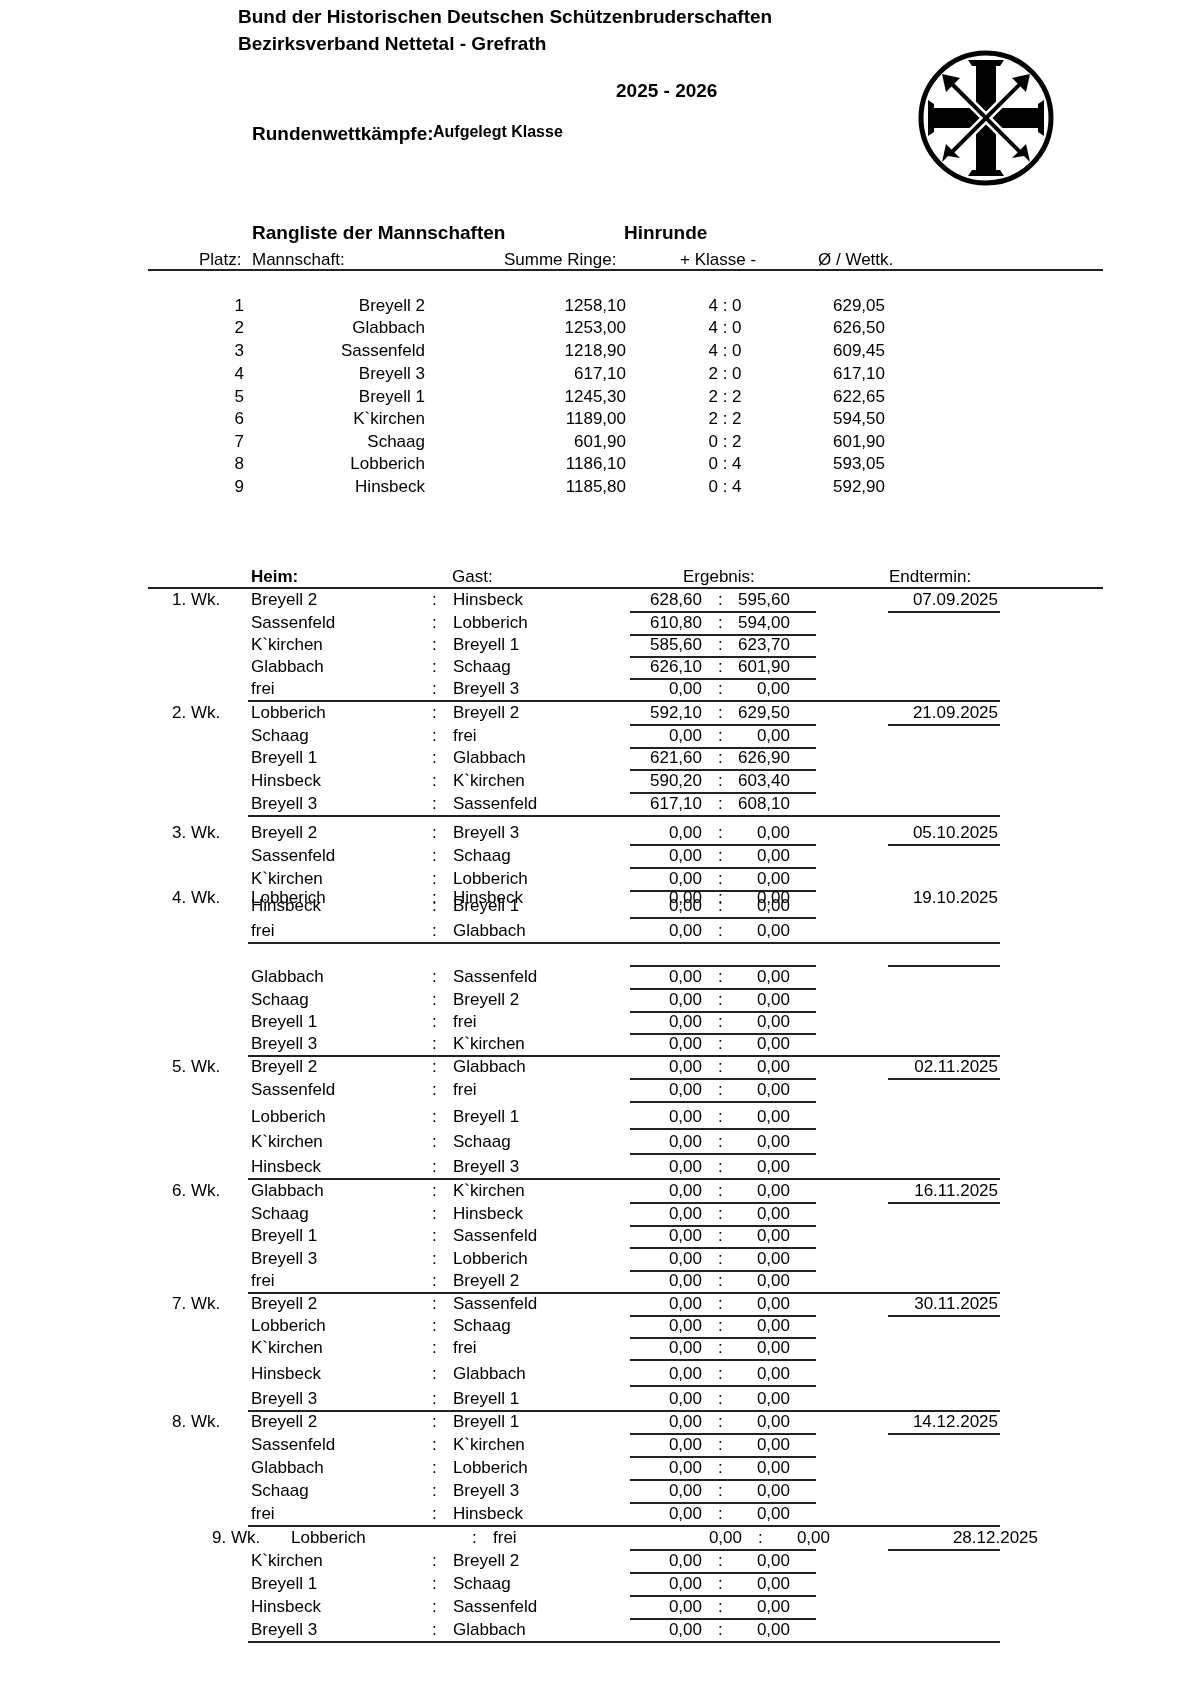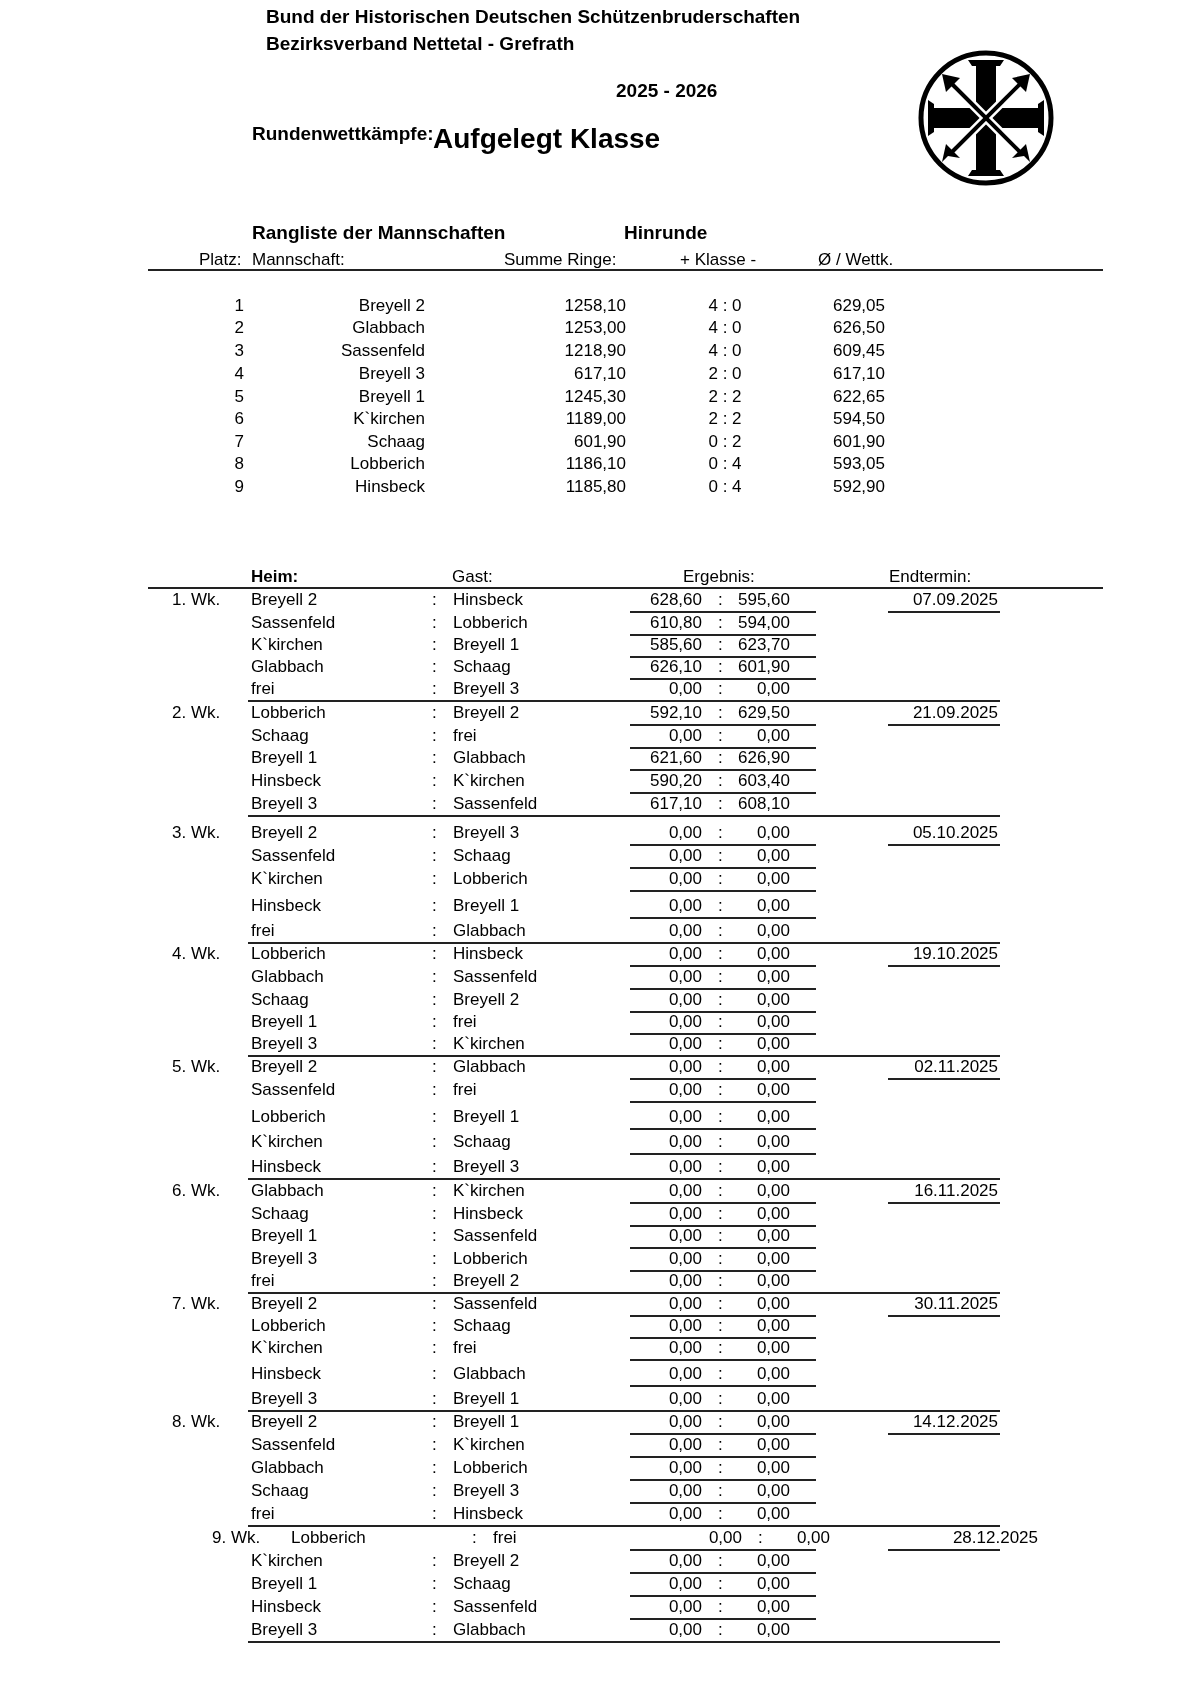--- a/index.html
+++ b/index.html
@@ -1,19 +1,19 @@
 <!DOCTYPE html>
 <html><head>
 <meta charset="utf-8">
 <style>
   html, body { margin: 0; padding: 0; background: #ffffff; }
   body { width: 1190px; height: 1683px; position: relative; font-family: "Liberation Sans", sans-serif; color: #000; overflow: hidden; }
   .abs { position: absolute; white-space: nowrap; }
   .b { font-weight: bold; }
-  .org { left: 266px; font-size: 19px; font-weight: bold; }
+  .org { left: 238px; font-size: 19px; font-weight: bold; }
   #logo { position: absolute; left: 916px; top: 48px; width: 140px; height: 140px; }
   .hline { position: absolute; height: 2px; background: #222; }
   .rank-row { position: absolute; left: 0; width: 1190px; height: 22px; font-size: 17px; }
   .rank-row span { position: absolute; }
   .c-place { left: 228px; width: 16px; text-align: right; }
   .c-team { left: 300px; width: 125px; text-align: right; }
   .c-sum { left: 520px; width: 106px; text-align: right; }
   .c-pts { left: 690px; width: 70px; text-align: center; }
   .c-avg { left: 790px; width: 95px; text-align: right; }
   .hdr { font-size: 17px; }
@@ -31,21 +31,21 @@
   .date-line { position: absolute; left: 888px; width: 112px; height: 1.5px; background: #222; }
   .week-line { position: absolute; left: 248px; width: 752px; height: 2px; background: #222; }
 </style>
 </head>
 <body>
 
 <div class="abs org" style="top:6px;">Bund der Historischen Deutschen Schützenbruderschaften</div>
 <div class="abs org" style="top:33px;">Bezirksverband Nettetal - Grefrath</div>
 <div class="abs b" style="left:252px; top:80px; font-size:19px;margin-top:43px;">Rundenwettkämpfe:</div>
 <div class="abs b" style="left:616px; top:80px; font-size:19px;">2025 - 2026</div>
-<div class="abs b" style="left:433px; top:123px; font-size:28px;">Aufgelegt Klasse</div>
+<div class="abs b" style="left:433px; top:123px; font-size:16px;">Aufgelegt Klasse</div>
 
 <svg id="logo" viewBox="0 0 140 140">
   <circle cx="70" cy="70" r="65" fill="#fff" stroke="#000" stroke-width="5"></circle>
 
   <path d="M52 12 L88 12 L84 18 L80 18 L80 122 L84 122 L88 128 L52 128 L56 122 L60 122 L60 18 L56 18 Z" fill="#000"></path>
 
   <path d="M12 52 L12 88 L18 84 L18 80 L122 80 L122 84 L128 88 L128 52 L122 56 L122 60 L18 60 L18 56 Z" fill="#000"></path>
 
   <line x1="52" y1="52" x2="88" y2="88" stroke="#fff" stroke-width="9"></line>
   <line x1="88" y1="52" x2="52" y2="88" stroke="#fff" stroke-width="9"></line>
@@ -278,21 +278,21 @@
     <div class="res-line" style="top: 917px;"></div>
     <div class="match" style="top: 921px;">
       <span class="m-home">frei</span>
       <span class="m-colon">:</span>
       <span class="m-guest">Glabbach</span>
       <span class="m-s1">0,00</span>
       <span class="m-sep">:</span>
       <span class="m-s2">0,00</span>
     </div>
     <div class="week-line" style="top: 942px;"></div>
-    <div class="match" style="top: 944px;">
+    <div class="match" style="top: 888px;">
       <span class="m-wk">4. Wk.</span>
       <span class="m-home">Lobberich</span>
       <span class="m-colon">:</span>
       <span class="m-guest">Hinsbeck</span>
       <span class="m-s1">0,00</span>
       <span class="m-sep">:</span>
       <span class="m-s2">0,00</span>
       <span class="m-date">19.10.2025</span>
     </div>
     <div class="res-line" style="top: 965px;"></div>

